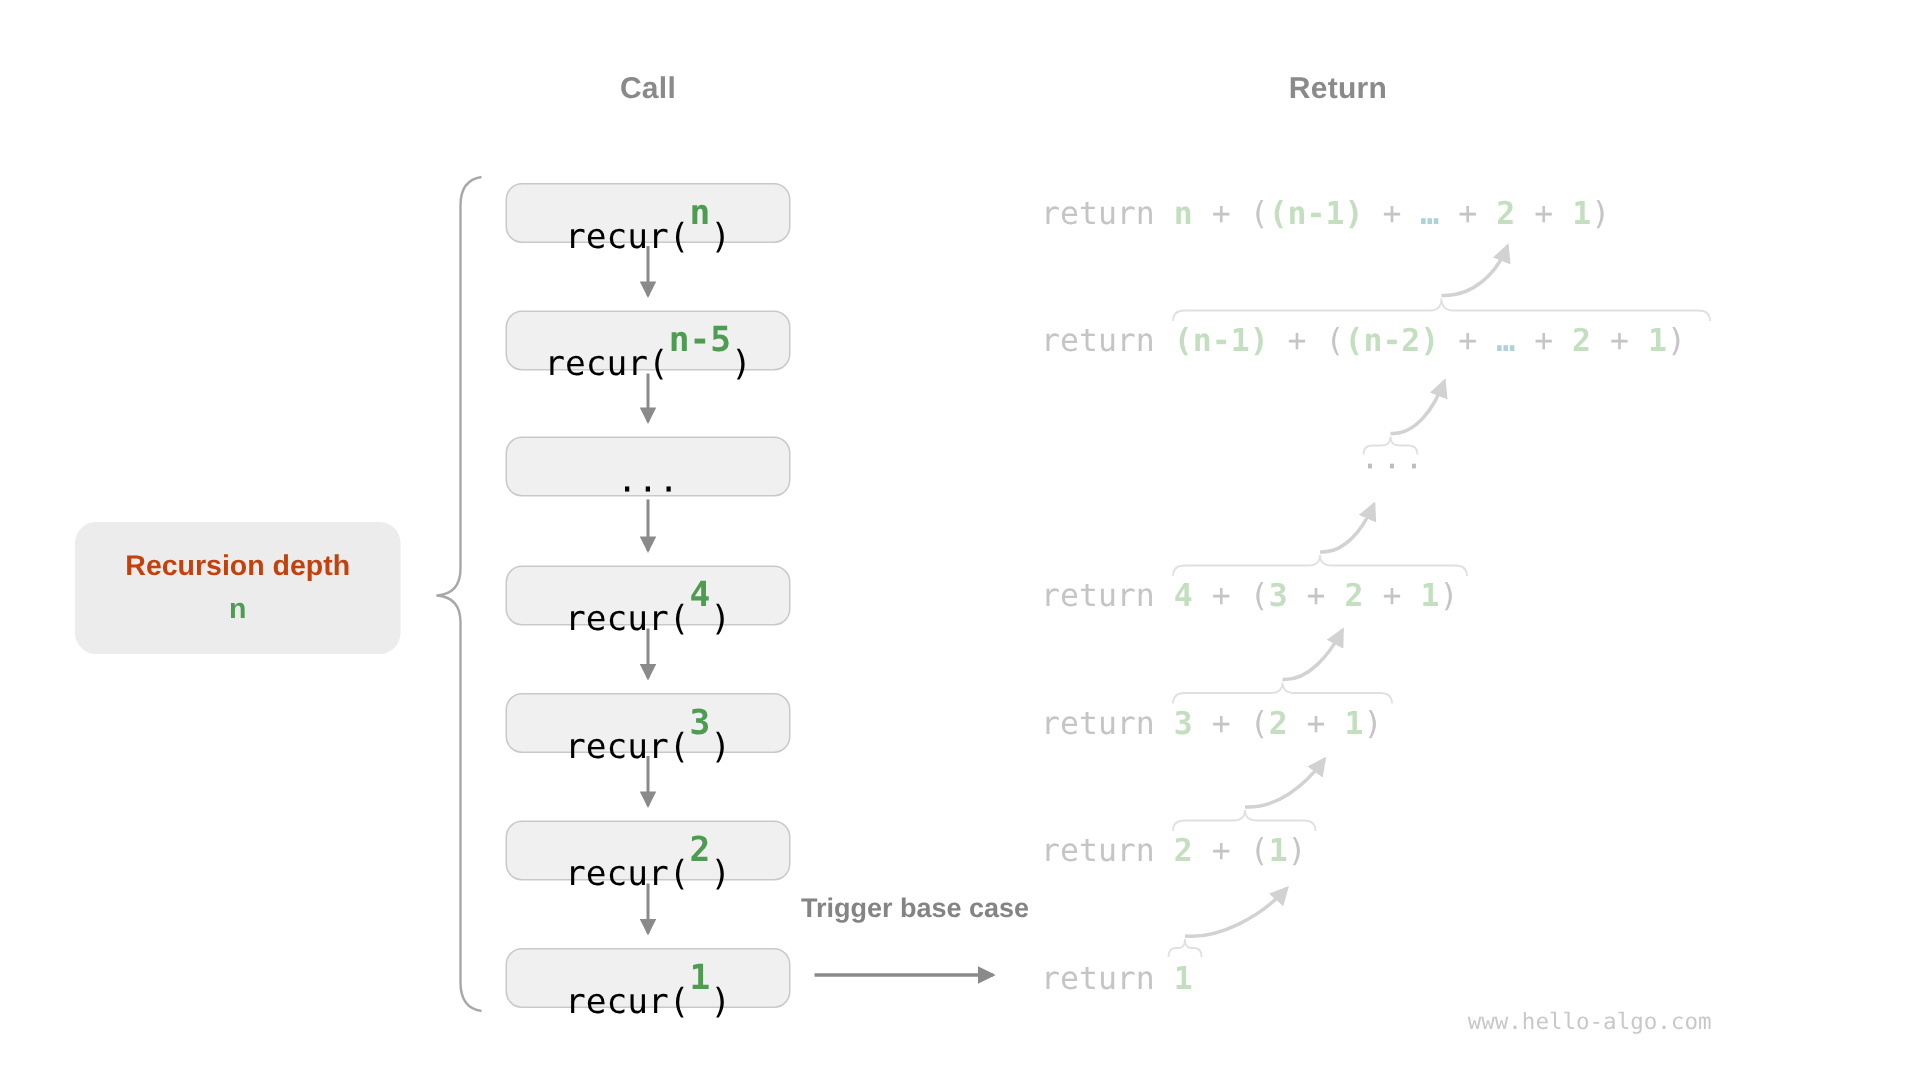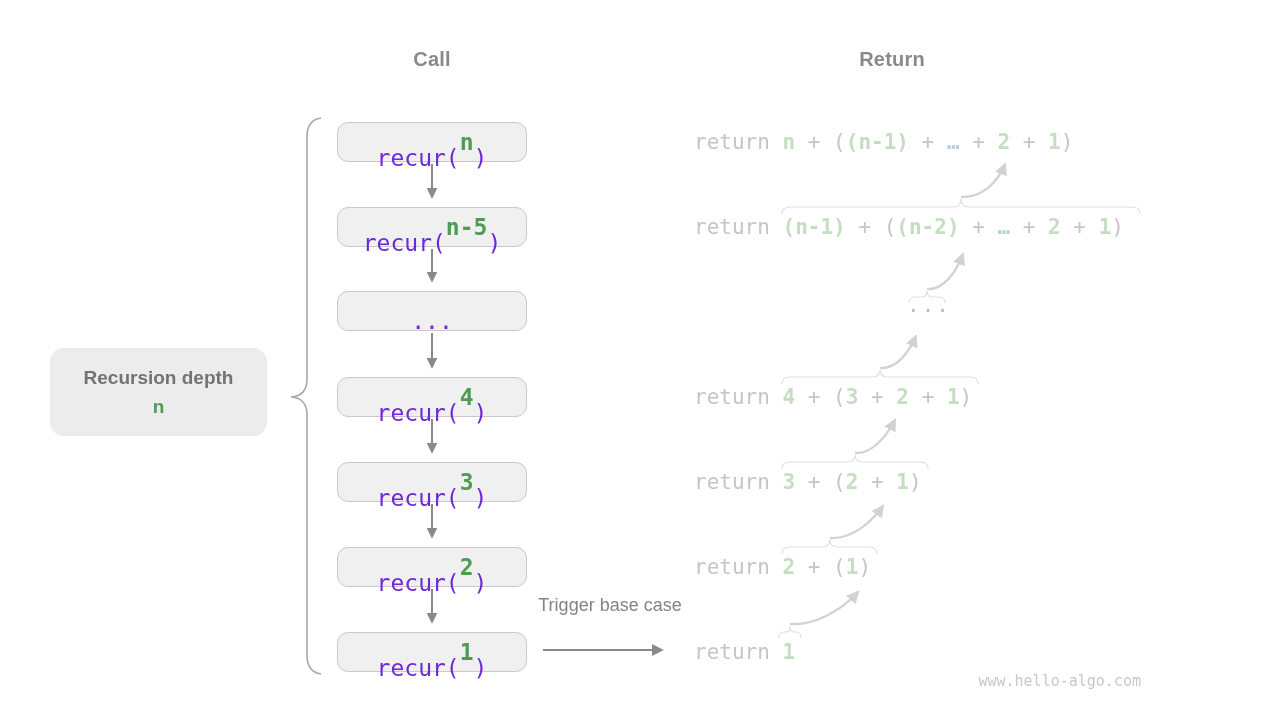--- a/index.html
+++ b/index.html
@@ -12,42 +12,42 @@
     position:absolute;top:48px;width:120px;text-align:center;
     font-weight:bold;font-size:20px;color:#8a8a8a;letter-spacing:0.2px;
   }
   .hdr-call{left:372px;}
   .hdr-return{left:832px;}
   .depth-label{
     position:absolute;left:50px;top:348px;width:217px;height:88px;
     background:#ececec;border-radius:14px;
     display:flex;flex-direction:column;align-items:center;justify-content:center;gap:7px;
   }
-  .depth-title{font-weight:bold;font-size:19px;color:#737373;}
+  .depth-title{font-weight:bold;font-size:19px;color:#c2410c;}
   .depth-value{font-weight:bold;font-size:19px;color:#4e9b52;}
   .call-box{
     position:absolute;left:337px;width:190px;height:40px;box-sizing:border-box;
     background:#f0f0f0;border:1.5px solid #c9c9c9;border-radius:11px;
     display:flex;align-items:center;justify-content:center;
     font-family:"DejaVu Sans Mono",monospace;font-size:23px;white-space:pre;
   }
   .ret-line{
     position:absolute;left:694px;height:30px;display:flex;align-items:center;
     font-family:"DejaVu Sans Mono",monospace;font-size:21px;white-space:pre;
   }
   .ret-dots{left:907px;}
-  .seg-dark{color:#6d28d9;margin-top:32px;}
+  .seg-dark{color:#000000;margin-top:32px;}
   .seg-green{color:#4e9b52;font-weight:bold;}
   .seg-gray{color:#c5c5c5;}
   .seg-fgreen{color:#c3dfc0;font-weight:bold;}
   .seg-fblue{color:#aed2da;font-weight:bold;}
   .seg-fdots{color:#bdbdbd;letter-spacing:2px;}
   .trigger-label{
     position:absolute;left:500px;top:595px;width:220px;text-align:center;
-    font-weight:normal;font-size:18px;color:#848484;
+    font-weight:bold;font-size:18px;color:#848484;
   }
   .watermark{
     position:absolute;right:35px;top:672px;
     font-family:"DejaVu Sans Mono",monospace;font-size:15px;color:#c8c8c8;text-align:right;
   }
 </style>
 </head>
 <body>
 
 <div class="canvas">

